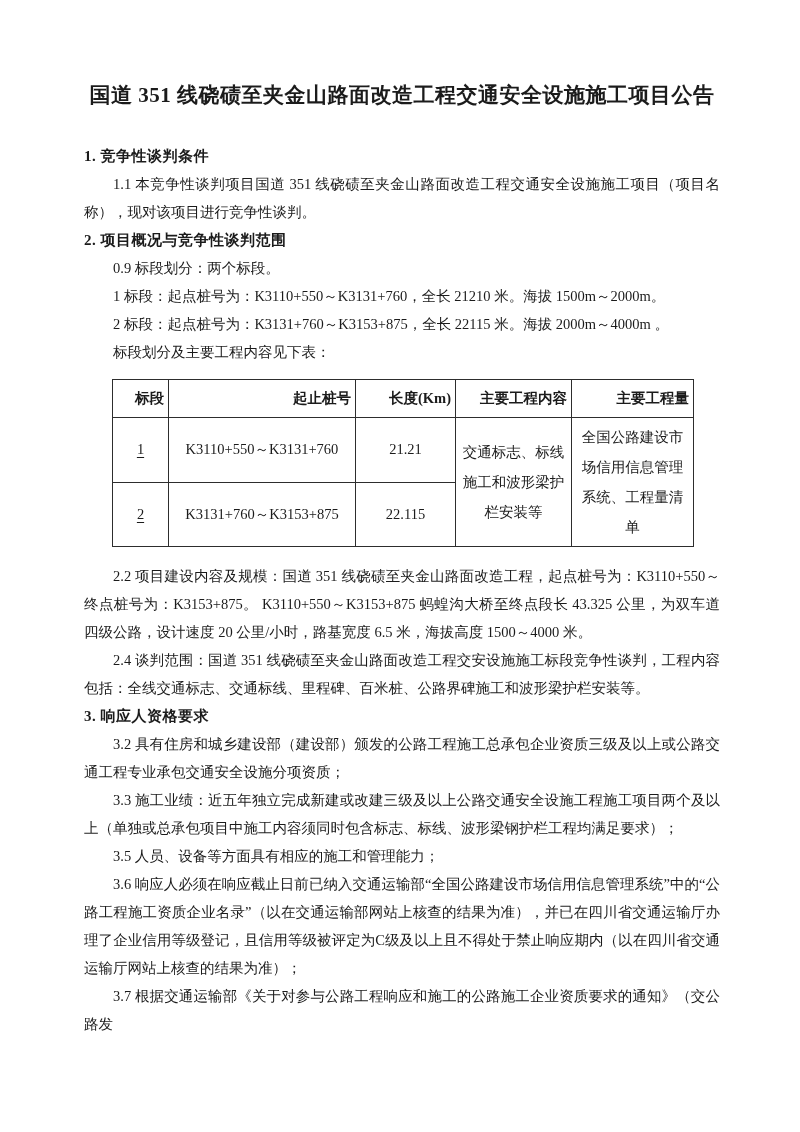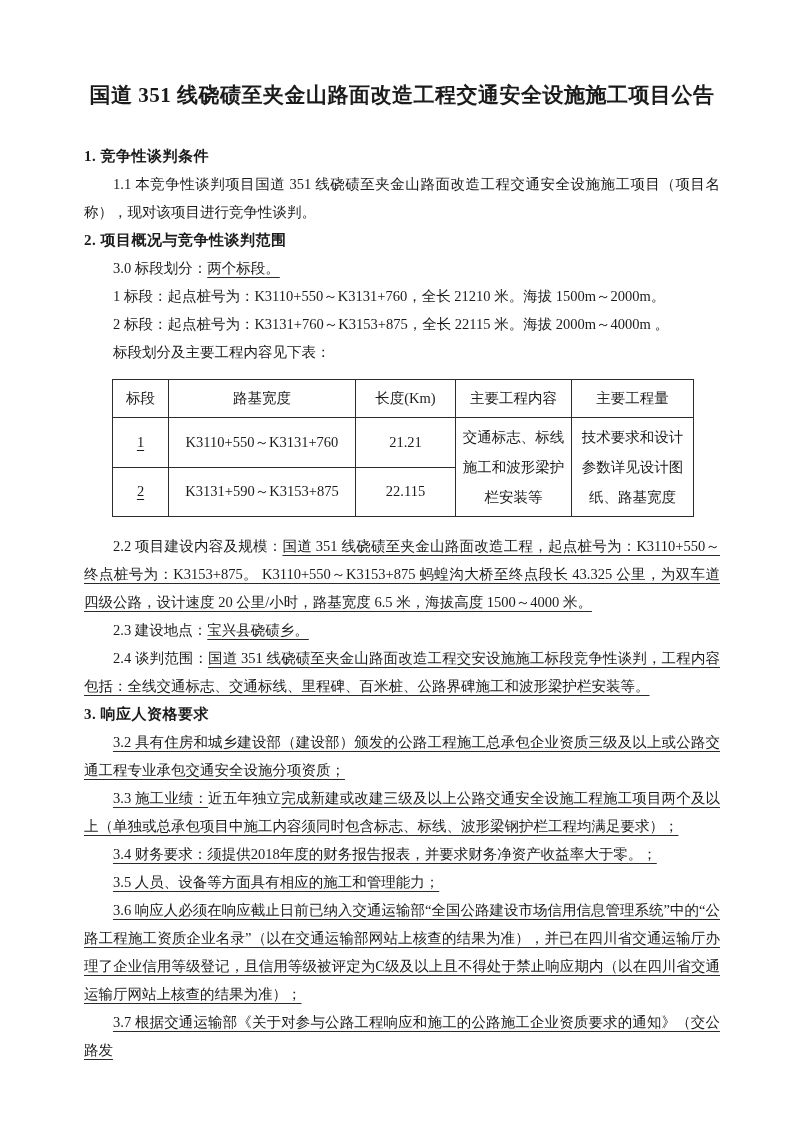--- a/index.html
+++ b/index.html
@@ -32,41 +32,41 @@
     letter-spacing:0.5px;
   }
   p.para{
     margin:0;
     font-size:14.5px;
     line-height:28px;
     text-align:justify;
   }
   .indent{text-indent:2em;}
   .u{
-    text-decoration:underline;
     text-underline-offset:4px;
     text-decoration-thickness:1px;
     text-decoration-color:#2a2a2a;
   }
   table.lots{
     border-collapse:collapse;
     margin:13px 0 15px 28px;
     table-layout:fixed;
   }
   table.lots th, table.lots td{
     border:1.7px solid #2d2d2d;
     font-size:14.5px;
     text-align:center;
     vertical-align:middle;
     padding:2px 4px;
     box-sizing:border-box;
   }
   table.lots th{
-    font-weight:400;
+    font-weight:700;
     height:38px;
+    text-align:right;
   }
   table.lots td{height:44px;}
   table.lots td.merged{
     line-height:30px;
     height:auto;
     padding:4px 3px;
   }
   td.lot-no{
     text-decoration:underline;
     text-underline-offset:3px;
@@ -80,21 +80,21 @@
   <h1 class="doc-title">国道 351 线硗碛至夹金山路面改造工程交通安全设施施工项目公告</h1>
 
   <div class="sec-heading">1. 竞争性谈判条件</div>
   <p class="para indent">
     <span>1.1 本竞争性谈判项目国道 351 线硗碛至夹金山路面改造工程交通安全设施施工项目（项目名称），现对该项目进行竞争性谈判。</span>
   </p>
 
   <div class="sec-heading">2. 项目概况与竞争性谈判范围</div>
 
   <p class="para indent">
-    <span>3.0 标段划分：</span><span class="u">两个标段。</span>
+    <span>0.9 标段划分：</span><span class="u">两个标段。</span>
   </p>
   <p class="para indent">
     <span>1 标段：起点桩号为：K3110+550～K3131+760，全长 21210 米。海拔 1500m～2000m。</span>
   </p>
   <p class="para indent">
     <span>2 标段：起点桩号为：K3131+760～K3153+875，全长 22115 米。海拔 2000m～4000m 。</span>
   </p>
   <p class="para indent">
     <span>标段划分及主要工程内容见下表：</span>
   </p>
@@ -103,64 +103,58 @@
     <colgroup>
       <col style="width:56px">
         <col style="width:187px">
         <col style="width:100px">
         <col style="width:116px">
         <col style="width:122px">
     </colgroup>
     <thead>
       <tr>
         <th>标段</th>
-        <th>路基宽度</th>
+        <th>起止桩号</th>
         <th>长度(Km)</th>
         <th>主要工程内容</th>
         <th>主要工程量</th>
       </tr>
     </thead>
     <tbody>
       <tr>
         <td class="lot-no">1</td>
         <td>K3110+550～K3131+760</td>
         <td>21.21</td>
         <td rowspan="2" class="merged">交通标志、标线施工和波形梁护栏安装等</td>
-        <td rowspan="2" class="merged">技术要求和设计参数详见设计图纸、路基宽度</td>
+        <td rowspan="2" class="merged">全国公路建设市场信用信息管理系统、工程量清单</td>
       </tr>
       <tr>
         <td class="lot-no">2</td>
-        <td>K3131+590～K3153+875</td>
+        <td>K3131+760～K3153+875</td>
         <td>22.115</td>
       </tr>
     </tbody>
   </table>
 
   <p class="para indent">
     <span>2.2 项目建设内容及规模：</span><span class="u">国道 351 线硗碛至夹金山路面改造工程，起点桩号为：K3110+550～终点桩号为：K3153+875。 K3110+550～K3153+875 蚂蝗沟大桥至终点段长 43.325 公里，为双车道四级公路，设计速度 20 公里/小时，路基宽度 6.5 米，海拔高度 1500～4000 米。</span>
-  </p>
-  <p class="para indent">
-    <span>2.3 建设地点：</span><span class="u">宝兴县硗碛乡。</span>
   </p>
   <p class="para indent">
     <span>2.4 谈判范围：</span><span class="u">国道 351 线硗碛至夹金山路面改造工程交安设施施工标段竞争性谈判，工程内容包括：全线交通标志、交通标线、里程碑、百米桩、公路界碑施工和波形梁护栏安装等。</span>
   </p>
 
   <div class="sec-heading">3. 响应人资格要求</div>
 
   <p class="para indent">
     <span class="u">3.2 具有住房和城乡建设部（建设部）颁发的公路工程施工总承包企业资质三级及以上或公路交通工程专业承包交通安全设施分项资质；</span>
   </p>
   <p class="para indent">
     <span class="u">3.3 施工业绩：</span><span>近五年独立</span><span class="u">完成新建或改建三级及以上公路交通安全设施工程施工项目两个及以上（单独或总承包项目中施工内容须同时包含标志、标线、波形梁钢护栏工程均满足要求）；</span>
   </p>
   <p class="para indent">
-    <span class="u">3.4 财务要求：须提供2018年度的财务报告报表，并要求财务净资产收益率大于零。；</span>
-  </p>
-  <p class="para indent">
     <span class="u">3.5 人员、设备等方面具有相应的施工和管理能力；</span>
   </p>
   <p class="para indent">
     <span class="u">3.6 响应人必须在响应截止日前已纳入交通运输部“全国公路建设市场信用信息管理系统”中的“公路工程施工资质企业名录”（以在交通运输部网站上核查的结果为准），并已在四川省交通运输厅办理了企业信用等级登记，且信用等级被评定为C级及以上且不得处于禁止响应期内（以在四川省交通运输厅网站上核查的结果为准）；</span>
   </p>
   <p class="para indent">
     <span class="u">3.7 根据交通运输部《关于对参与公路工程响应和施工的公路施工企业资质要求的通知》（交公路发</span>
   </p>
 
 </div>

